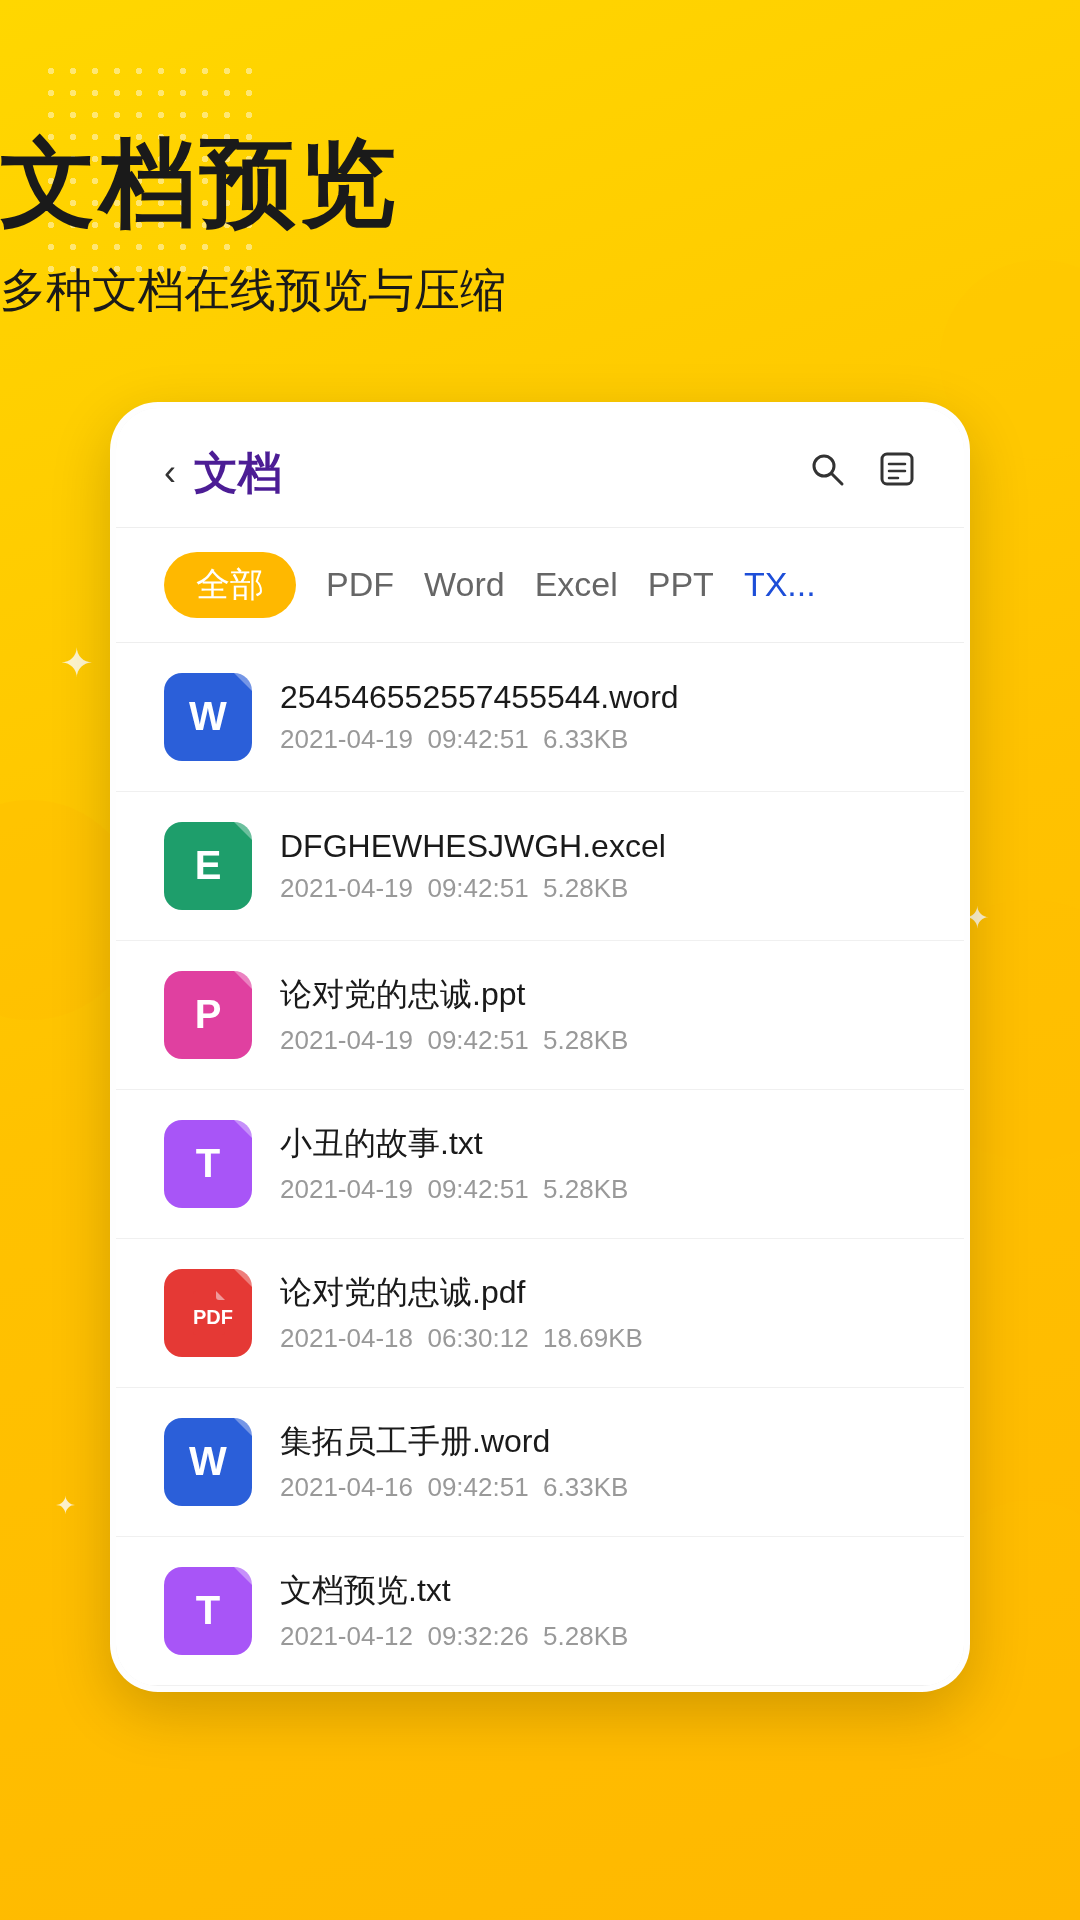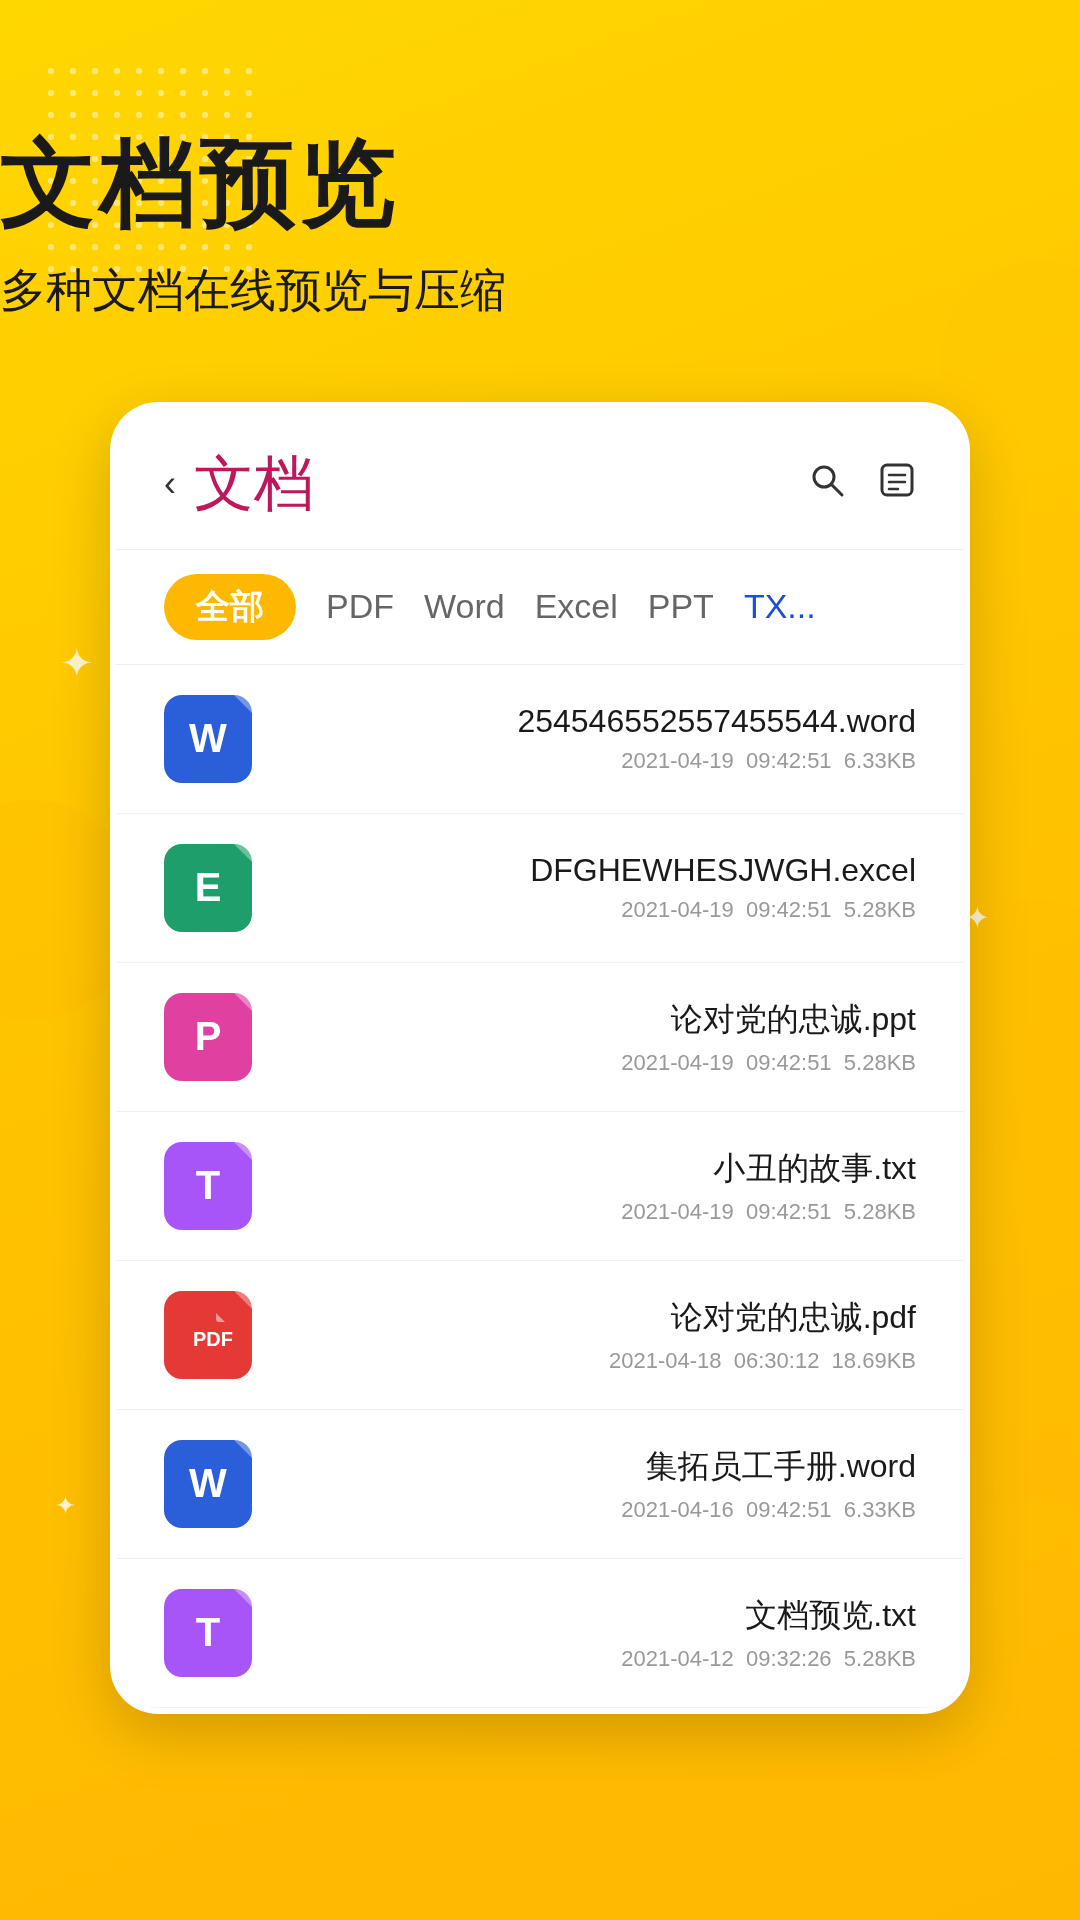--- a/index.html
+++ b/index.html
@@ -143,23 +143,23 @@
       display: flex;
       align-items: center;
       gap: 18px;
     }
     .back-icon {
       font-size: 36px;
       color: #333;
       cursor: pointer;
     }
     .phone-header-title {
-      font-size: 60px;
-      font-weight: 400;
-      color: #be185d;
+      font-size: 44px;
+      font-weight: 700;
+      color: #4c1d95;
     }
     .phone-header-right {
       display: flex;
       align-items: center;
       gap: 32px;
     }
     .header-icon {
       font-size: 38px;
       color: #333;
       cursor: pointer;
@@ -180,21 +180,21 @@
       color: #666;
       padding: 10px 0;
       cursor: pointer;
       white-space: nowrap;
     }
     .tab-item.active {
       background: #FFB800;
       color: #fff;
       padding: 10px 32px;
       border-radius: 40px;
-      font-weight: 700;
+      font-weight: 400;
     }
 
     
     .file-list {
       background: #f5f5f5;
     }
     .file-item {
       background: #fff;
       display: flex;
       align-items: center;
@@ -231,32 +231,31 @@
       width: 0;
       height: 0;
       border-style: solid;
       border-width: 0 18px 18px 0;
       border-color: transparent rgba(255,255,255,0.35) transparent transparent;
     }
 
     .file-info {
       flex: 1;
       min-width: 0;
-      text-align: right;
     }
     .file-name {
       font-size: 32px;
       color: #1a1a1a;
       font-weight: 500;
       white-space: nowrap;
       overflow: hidden;
       text-overflow: ellipsis;
     }
     .file-meta {
-      font-size: 22px;
+      font-size: 26px;
       color: #999;
       margin-top: 8px;
     }
 
     
     .tab-partial {
       font-size: 34px;
       color: #1d4ed8;
     }
   </style>

